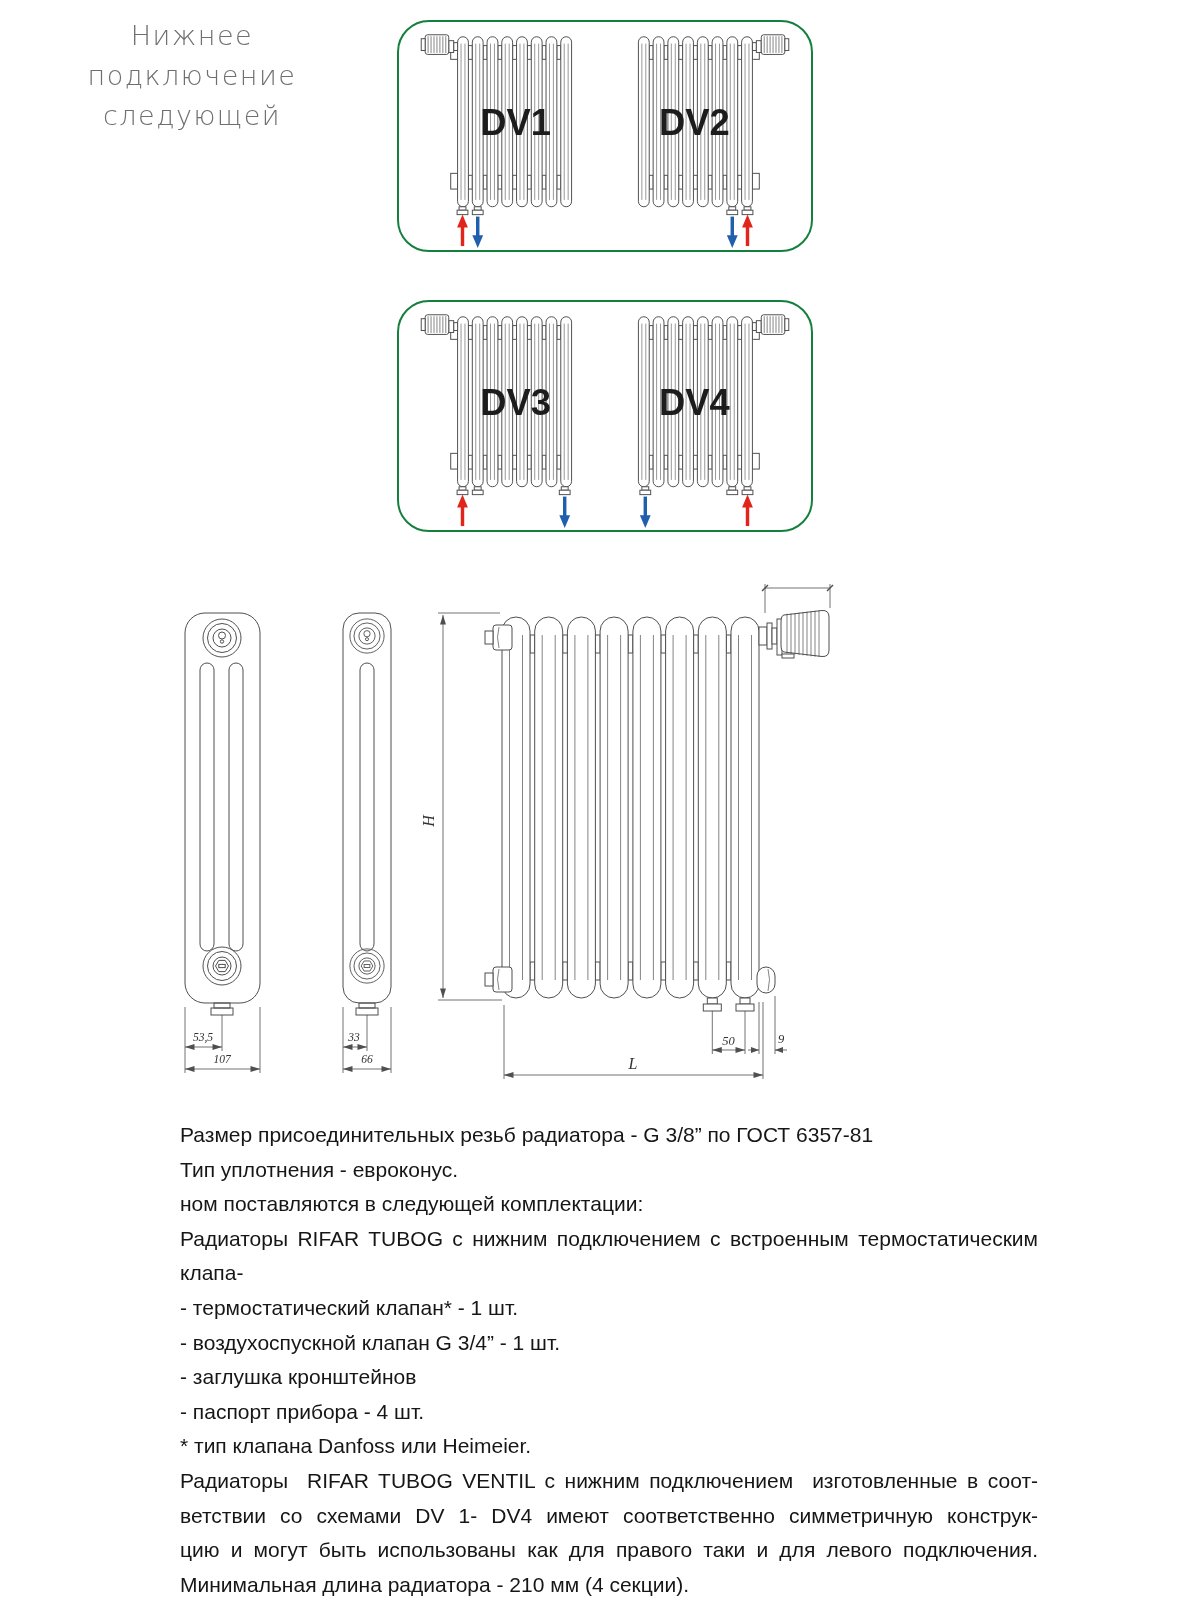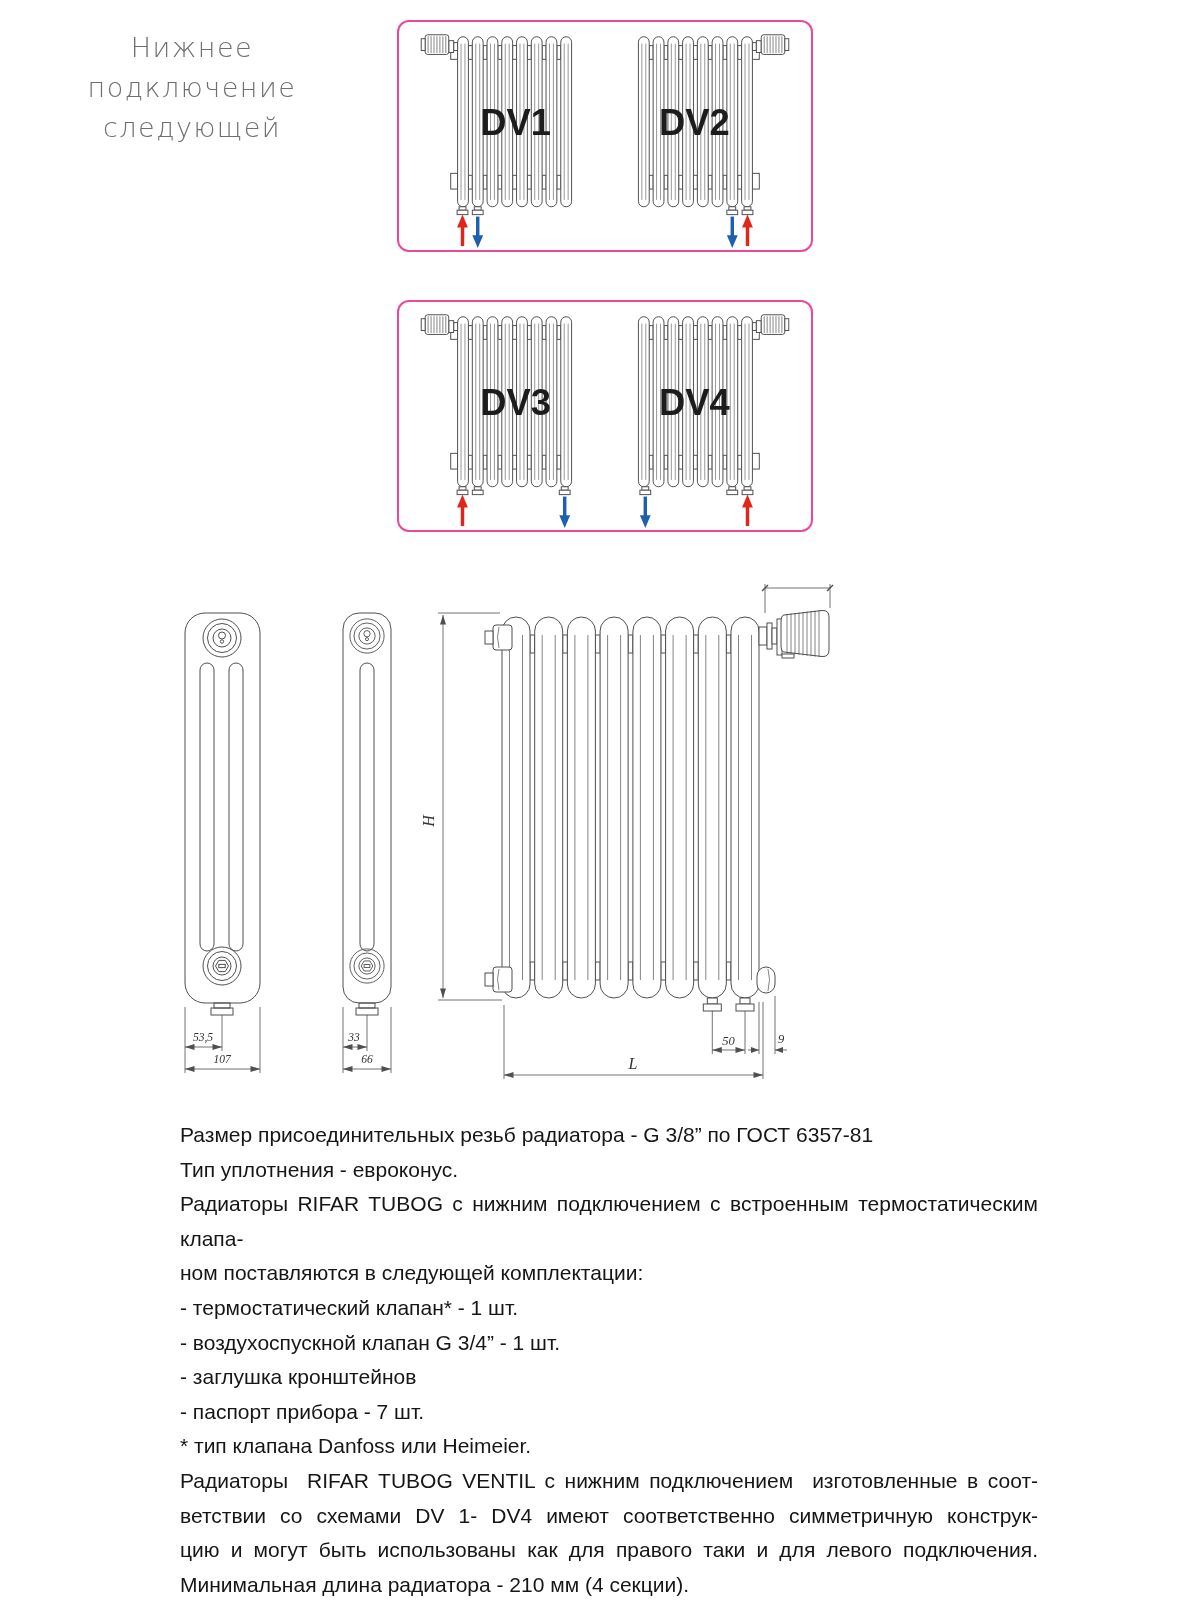--- a/index.html
+++ b/index.html
@@ -1,24 +1,24 @@
 <!DOCTYPE html>
 <html><head>
 <meta charset="utf-8">
 <style>
   html,body{margin:0;padding:0;background:#fff;}
   .page{position:relative;width:1200px;height:1615px;background:#fff;overflow:hidden;
         font-family:"Liberation Sans",sans-serif;}
   
-  .title{position:absolute;left:24px;top:28px;width:336px;text-align:center;
+  .title{position:absolute;left:24px;top:16px;width:336px;text-align:center;
          color:#6f6f6f;font-size:27px;line-height:40px;font-weight:300;
          letter-spacing:1.5px;font-family:"DejaVu Sans",sans-serif;}
   
   .scheme-box{position:absolute;left:397px;width:416px;height:232px;
-              border:2px solid #ec4899;border-radius:12px;background:#fff;box-sizing:border-box;}
+              border:2px solid #15803d;border-radius:32px;background:#fff;box-sizing:border-box;}
   .box1{top:20px;} .box2{top:300px;}
   .scheme-box svg{display:block;margin:0 auto;overflow:visible;}
   
   svg{stroke:#4f4f4f;fill:none;stroke-width:1;}
   .dvlabel{fill:#1c1c1c;stroke:none;font-family:"Liberation Sans",sans-serif;
            font-size:37px;font-weight:600;text-anchor:middle;}
   .dimtxt{fill:#333;stroke:none;font-family:"Liberation Serif",serif;font-style:italic;}
   .d11{font-size:11.5px;text-anchor:middle;} .d12{font-size:12.5px;text-anchor:middle;}
   .d16{font-size:16px;text-anchor:middle;}
   
@@ -327,26 +327,26 @@
     </g>
     <text class="dimtxt d16" transform="translate(14,266) rotate(-90)">H</text>
     <text class="dimtxt d12" x="308.6" y="490">50</text>
     <text class="dimtxt d12" x="361" y="488">9</text>
     <text class="dimtxt d16" x="213" y="514">L</text>
   </svg>
 
   <div class="textblock">
     <div class="tline">Размер присоединительных резьб радиатора - G 3/8” по ГОСТ 6357-81</div>
     <div class="tline">Тип уплотнения - евроконус.</div>
+    <div class="tline">ном поставляются в следующей комплектации:</div>
     <div class="tline just">Радиаторы RIFAR TUBOG с нижним подключением с встроенным термостатическим клапа-</div>
-    <div class="tline">ном поставляются в следующей комплектации:</div>
     <div class="tline">- термостатический клапан* - 1 шт.</div>
     <div class="tline">- воздухоспускной клапан G 3/4” - 1 шт.</div>
     <div class="tline">- заглушка кронштейнов</div>
-    <div class="tline">- паспорт прибора - 7 шт.</div>
+    <div class="tline">- паспорт прибора - 4 шт.</div>
     <div class="tline">* тип клапана Danfoss или Heimeier.</div>
     <div class="tline just">Радиаторы  RIFAR TUBOG VENTIL с нижним подключением  изготовленные в соот-</div>
     <div class="tline just">ветствии со схемами DV 1- DV4 имеют соответственно симметричную конструк-</div>
     <div class="tline just">цию и могут быть использованы как для правого таки и для левого подключения.</div>
     <div class="tline">Минимальная длина радиатора - 210 мм (4 секции).</div>
   </div>
 
 </div>
 
 </body></html>

